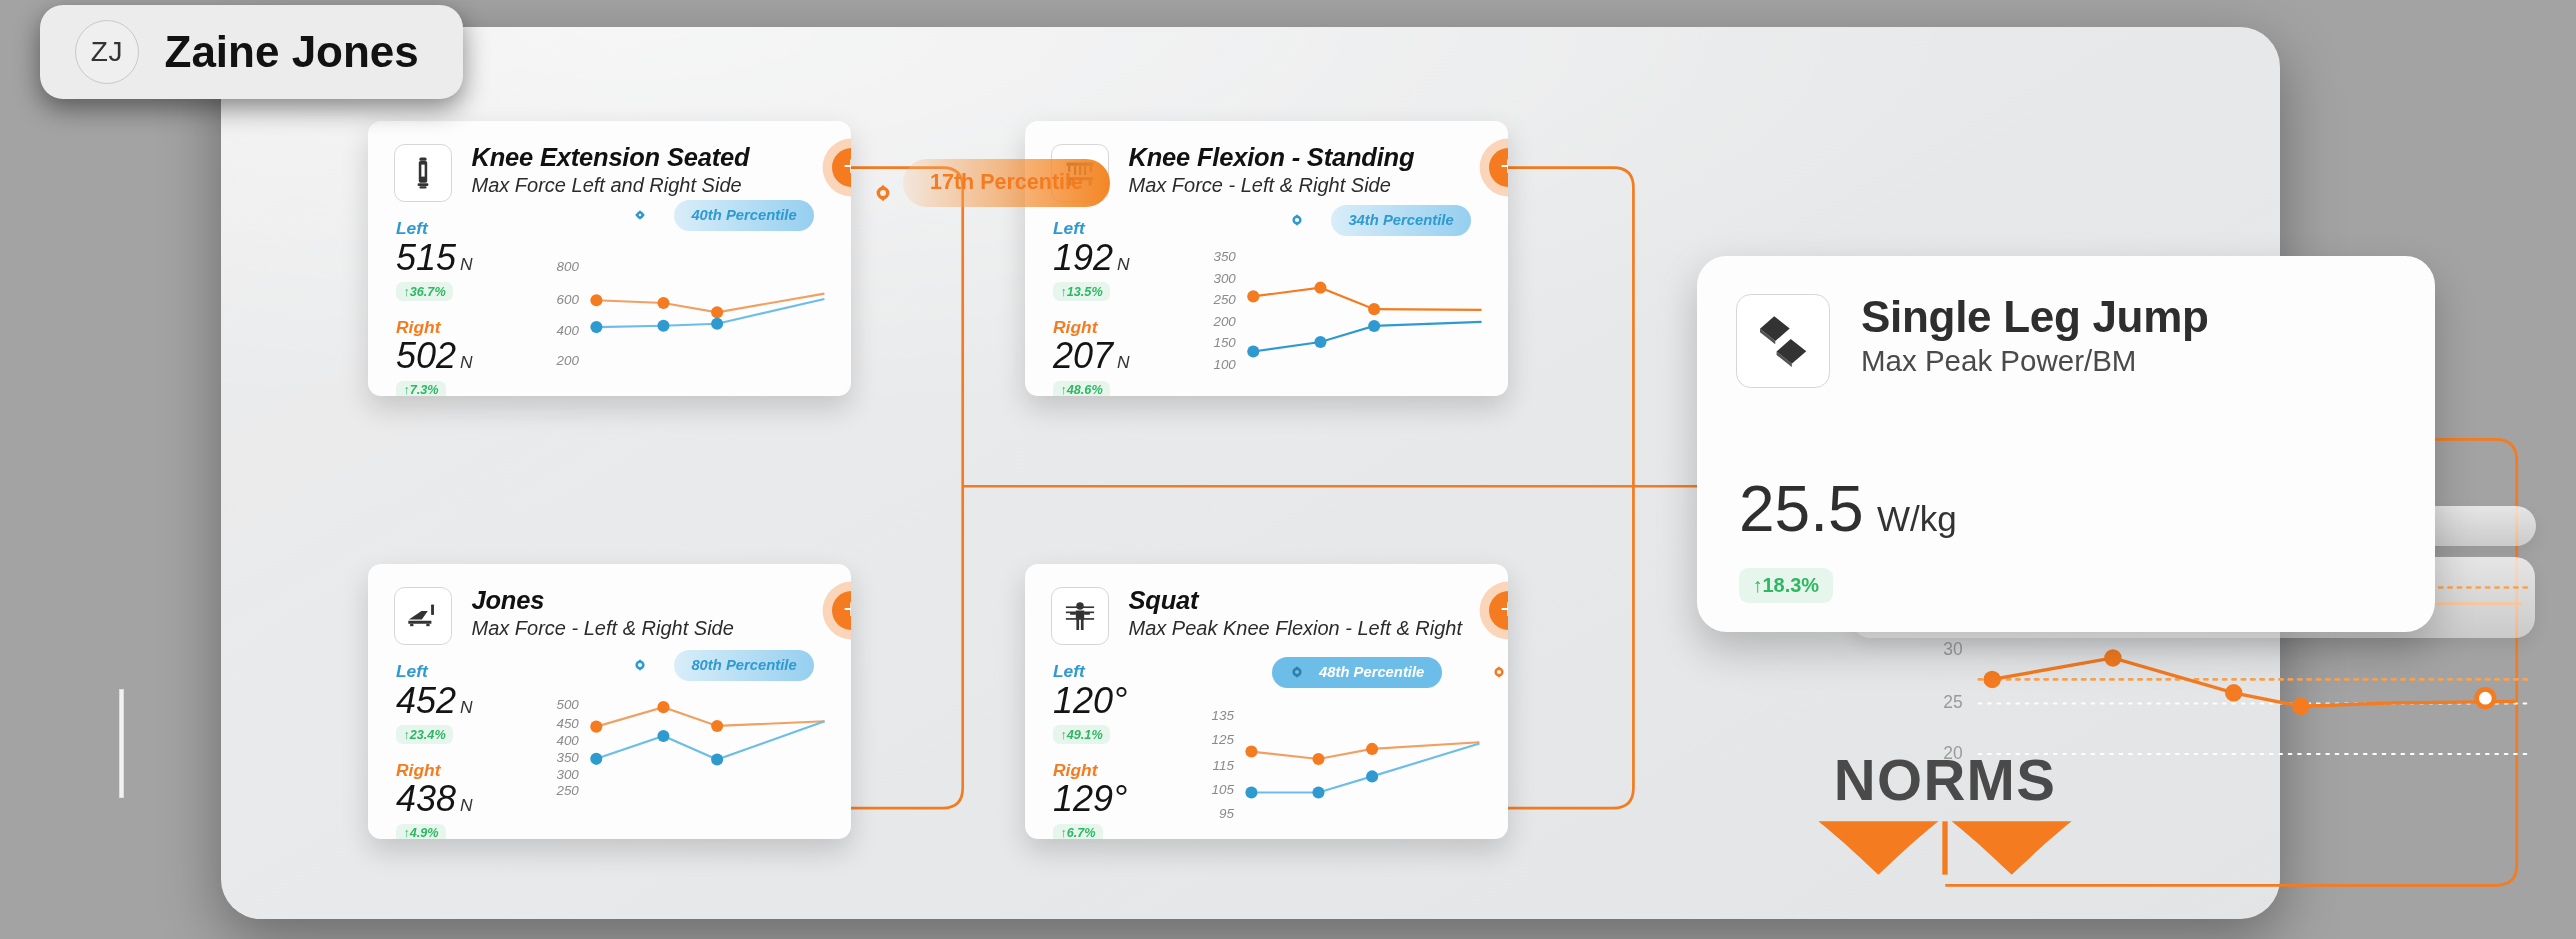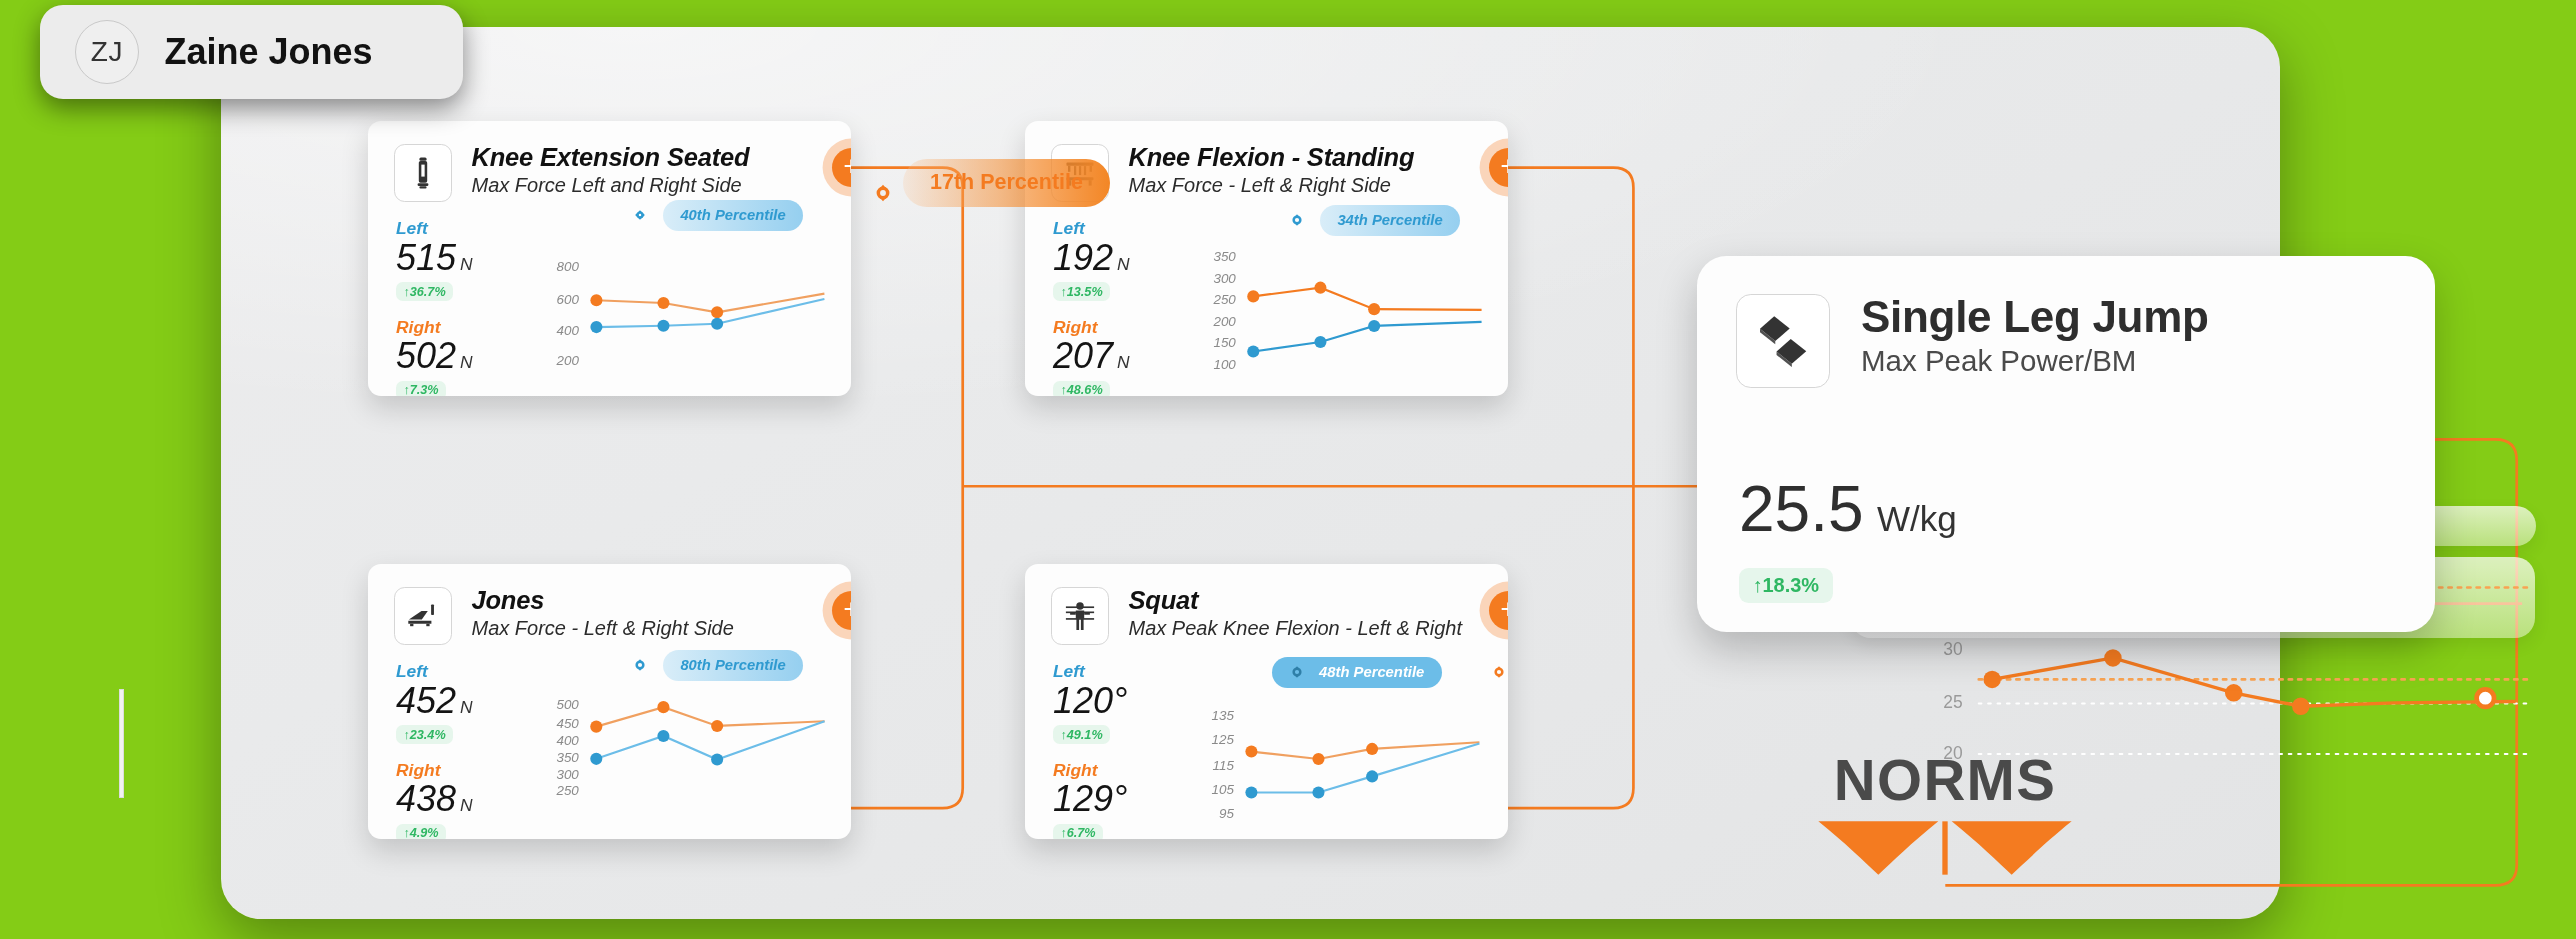--- a/index.html
+++ b/index.html
@@ -1,19 +1,19 @@
 <!DOCTYPE html>
 <html style="font-size:10.7px"><head>
 <meta charset="utf-8">
 <style>
   * { box-sizing: border-box; margin:0; padding:0; }
   html,body { width:2576px; height:939px; overflow:hidden; background:#000; }
   body { font-family:"Liberation Sans", sans-serif; -webkit-font-smoothing:antialiased; }
 
-  #stage { position:relative; width:2576px; height:939px; background:#84cc16; }
+  #stage { position:relative; width:2576px; height:939px; background:#a3a3a3; }
 
   
   .board {
     position:absolute; left:221px; top:27px; width:2059px; height:892px;
     border-radius:40px;
     background:linear-gradient(150deg,#ececed 0%,#e9eaeb 35%,#e6e7e8 70%,#e3e4e5 100%);
     box-shadow:0 20px 60px rgba(0,0,0,.35);
   }
   .board::after{
     content:""; position:absolute; inset:0; border-radius:40px;
@@ -26,21 +26,21 @@
     position:absolute; left:40px; top:5.4px; width:423px; height:94px;
     background:#ececec; border-radius:23px;
     box-shadow:0 9.4px 25.5px rgba(0,0,0,.45);
     display:flex; align-items:center; padding-left:35px; gap:25.5px; z-index:40;
   }
   .avatar{
     width:64px;height:64px;border-radius:50%;border:0.7px solid #c9c9c9;
     display:flex;align-items:center;justify-content:center;
     font-size:28px;color:#333;letter-spacing:0.7px;background:#efefef;
   }
-  .user-name{font-size:36px;font-weight:bold;color:#121212;}
+  .user-name{font-size:44px;font-weight:bold;color:#121212;}
 
   
   .links{position:absolute;left:0;top:0;width:2576px;height:939px;pointer-events:none;z-index:5;}
 
   
   .card{
     position:absolute;background:#fdfdfd;border-radius:13px;
     box-shadow:0 12px 28px rgba(0,0,0,.16);
     overflow:hidden;z-index:10;font-style:italic;
   }
@@ -66,21 +66,21 @@
   .slabel{font-size:17.4px;font-weight:bold;line-height:1;}
   .slabel.l{color:#2f9ad0;} .slabel.r{color:#f47b20;}
   .sval{font-size:36px;color:#141414;line-height:1.05;margin-top:1.3px;}
   .sunit{font-size:17.4px;color:#333;margin-left:4px;}
   .chip{
     display:inline-block;margin-top:5.4px;background:#e6f6ec;color:#2fb763;
     font-size:12.7px;font-weight:bold;border-radius:6.7px;padding:2.7px 7.4px;
   }
 
   .pct-row{position:absolute;display:flex;align-items:center;gap:47px;}
-  .pct{display:flex;align-items:center;gap:13px;position:relative;}
+  .pct{display:flex;align-items:center;gap:24px;position:relative;}
   .pct .ring{width:20px;height:20px;flex:0 0 auto;}
   .pct .txt{
     font-size:14.8px;font-weight:bold;padding:7.4px 17.4px;border-radius:670px;white-space:nowrap;
   }
   .pct.blue .txt{color:#2f9ad0;background:linear-gradient(90deg,rgba(150,208,240,.35) 0%,rgba(131,199,237,.85) 100%);}
   .pct.solidblue .txt{color:#fff;background:#6cbde8;}
 
   .plot{position:absolute;}
   .plot svg{display:block;overflow:visible;}
   .ytick{font-size:20px;fill:#8a8a8a;font-family:"Liberation Sans",sans-serif;}

